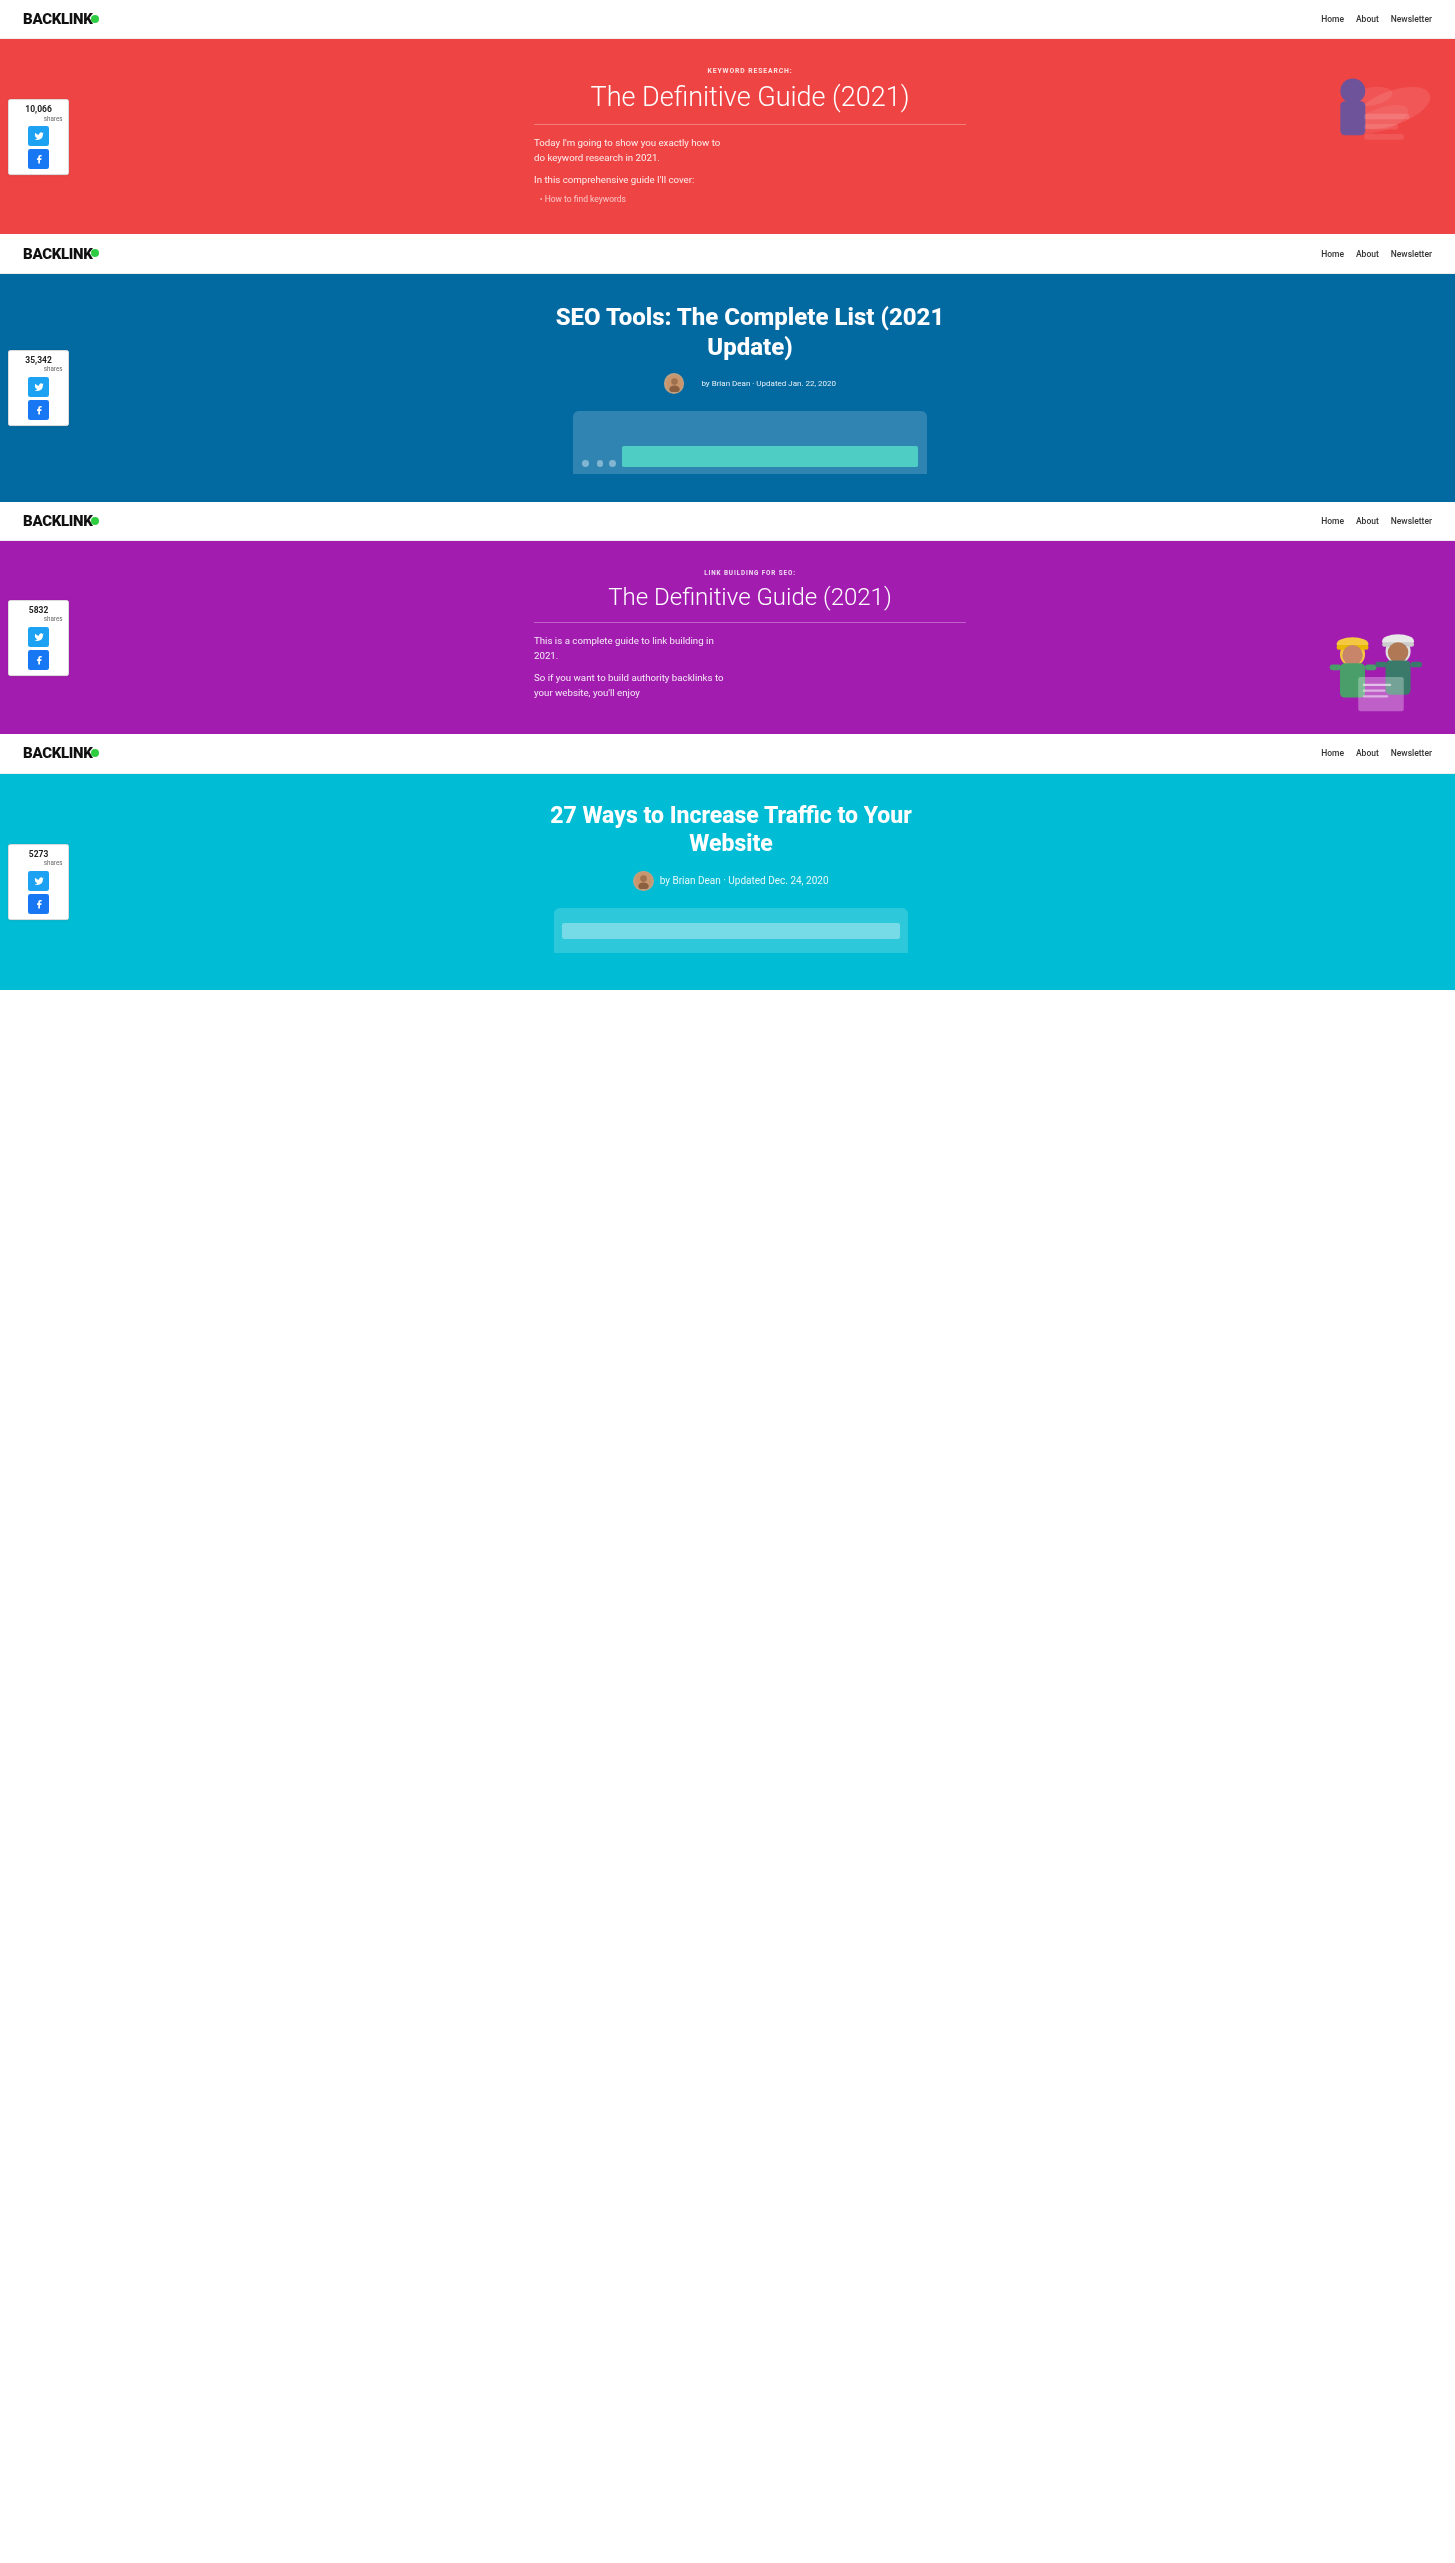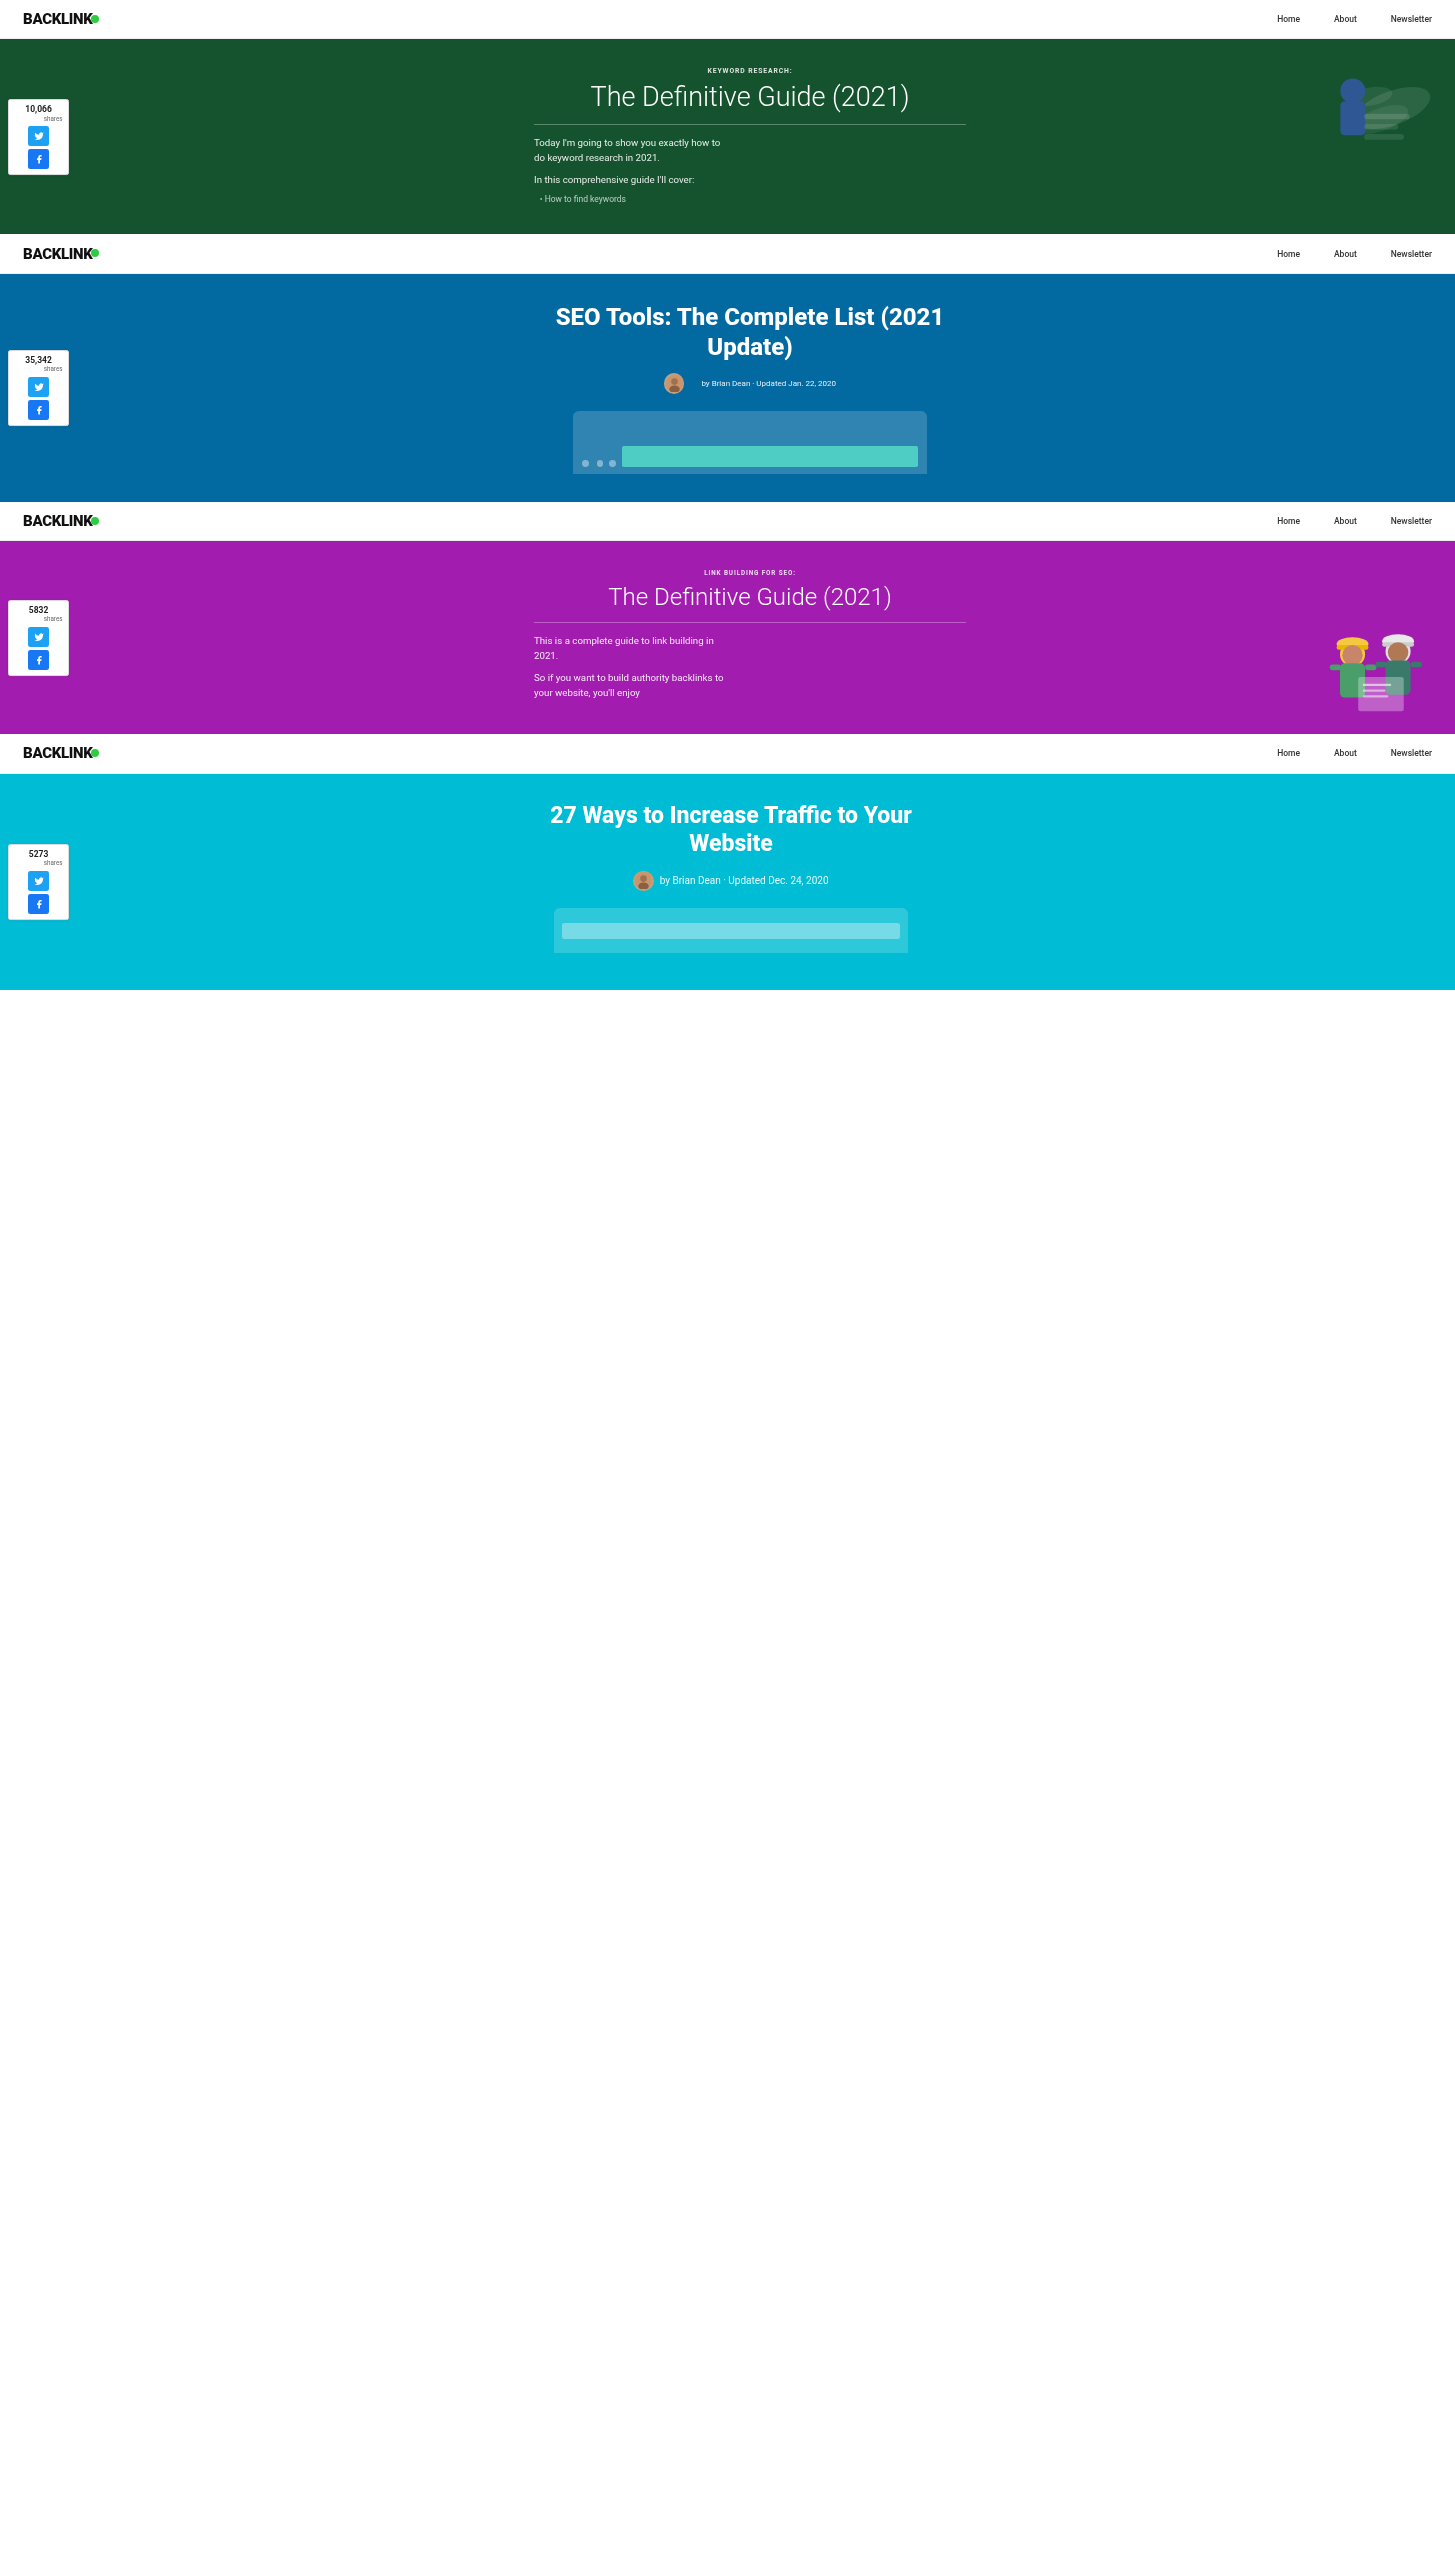--- a/index.html
+++ b/index.html
@@ -25,21 +25,21 @@
       display: inline-block;
       width: 8px;
       height: 8px;
       border-radius: 50%;
       background: #2ecc40;
       margin-left: -1.1px;
       vertical-align: middle;
       position: relative;
       top: -1.1px;
     }
-    .nav-links { display: flex; gap: 34px; }
+    .nav-links { display: flex; gap: 12px; }
     .nav-links a {
       text-decoration: none;
       color: #333;
       font-size: 8.5px;
       font-weight: 500;
     }
 
     
     .share-box {
       position: absolute;
@@ -88,21 +88,21 @@
       overflow: hidden;
       min-height: 193px;
     }
     .hero-section .inner {
       max-width: 432px;
       margin: 0 auto;
       position: relative;
     }
 
     
-    .hero-1 { background: #14532d; }
+    .hero-1 { background: #ef4444; }
     .hero-1 .eyebrow {
       color: rgba(255,255,255,0.85);
       font-size: 6.8px;
       font-weight: 700;
       letter-spacing: 0.9px;
       text-transform: uppercase;
       text-align: center;
       margin-bottom: 5.7px;
     }
     .hero-1 h1 {

